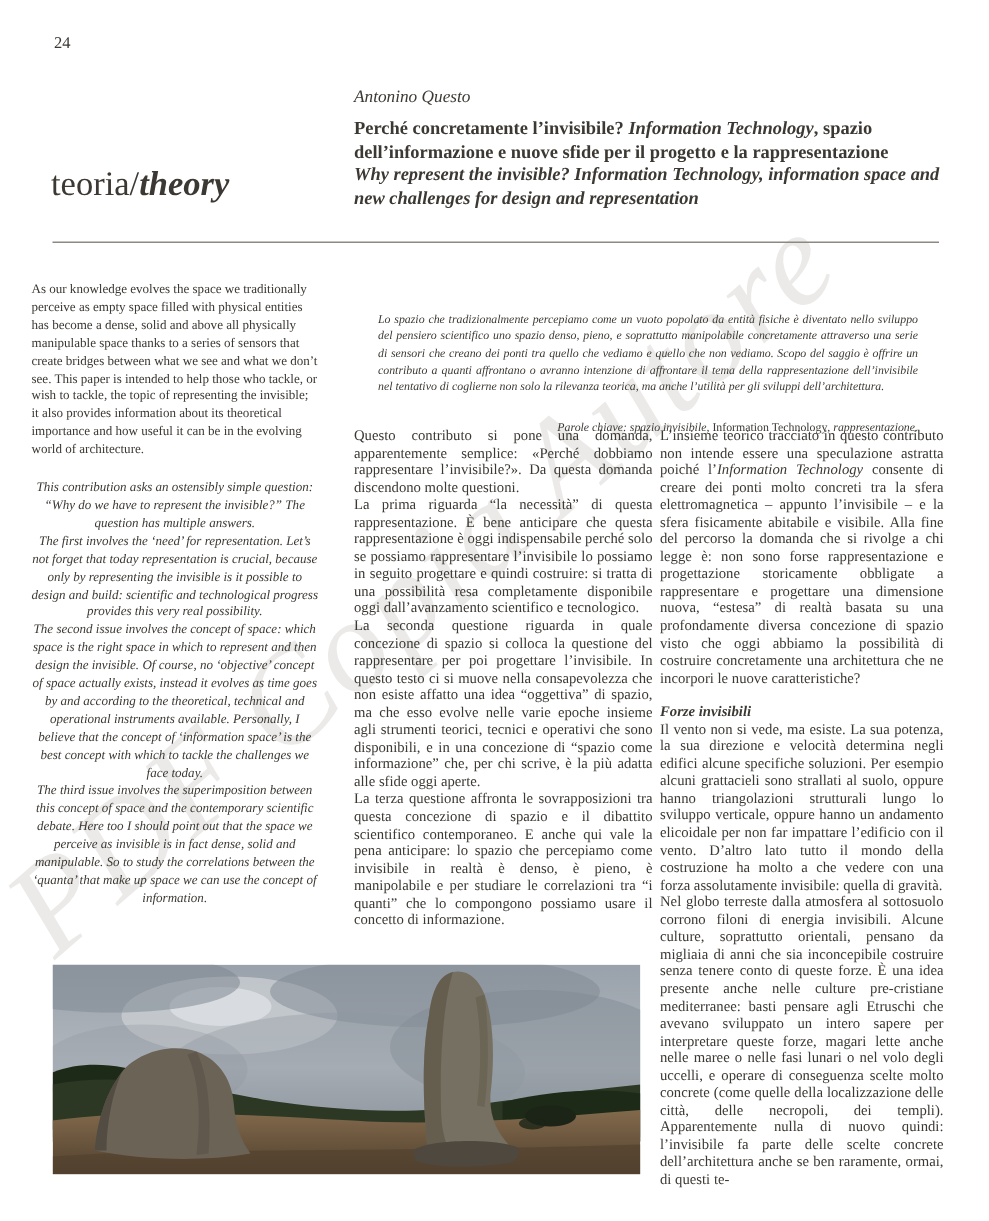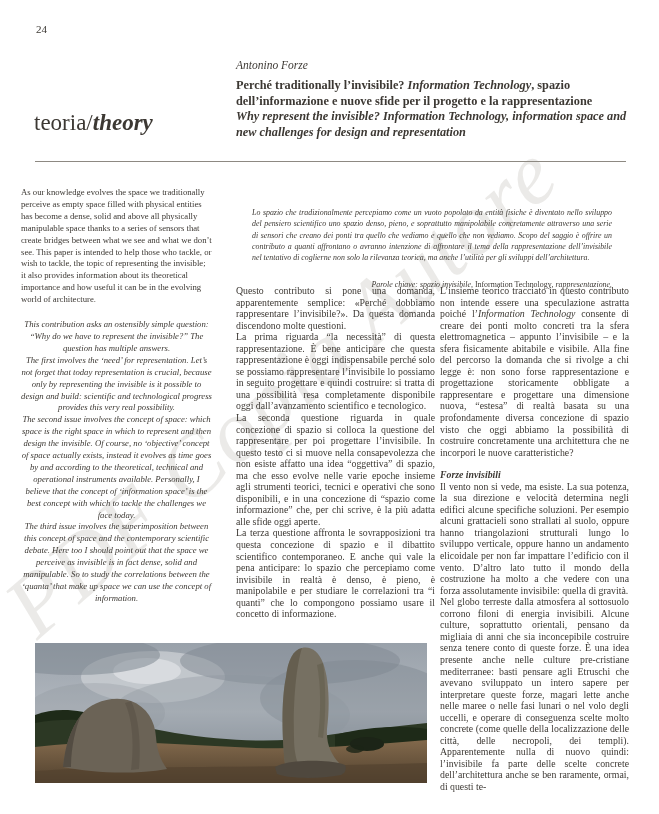--- a/index.html
+++ b/index.html
@@ -56,22 +56,22 @@
 </head>
 <body>
 
 <div class="page">
 
   <div class="watermark">PDF Copia Autore</div>
 
   <div class="pagenum">24</div>
 
   <div class="header">
-    <p class="author">Antonino Forze</p>
-    <h1 class="title-it"><span>Perché traditionally l’invisibile? </span><span class="ital">Information Technology</span><span>, spazio dell’informazione e nuove sfide per il progetto e la rappresentazione</span></h1>
+    <p class="author">Antonino Questo</p>
+    <h1 class="title-it"><span>Perché concretamente l’invisibile? </span><span class="ital">Information Technology</span><span>, spazio dell’informazione e nuove sfide per il progetto e la rappresentazione</span></h1>
     <h2 class="title-en">Why represent the invisible? Information Technology, information space and new challenges for design and representation</h2>
   </div>
 
   <div class="section-label"><span>teoria</span><span class="slash">/</span><span class="theory">theory</span></div>
 
   <div class="rule"></div>
 
   <div class="abstract-it">
     <p>Lo spazio che tradizionalmente percepiamo come un vuoto popolato da entità fisiche è diventato nello sviluppo del pensiero scientifico uno spazio denso, pieno, e soprattutto manipolabile concretamente attraverso una serie di sensori che creano dei ponti tra quello che vediamo e quello che non vediamo. Scopo del saggio è offrire un contributo a quanti affrontano o avranno intenzione di affrontare il tema della rappresentazione dell’invisibile nel tentativo di coglierne non solo la rilevanza teorica, ma anche l’utilità per gli sviluppi dell’architettura.</p>
     <p class="parole"><span>Parole chiave: spazio invisibile, </span><span class="roman">Information Technology</span><span>, rappresentazione.</span></p>

